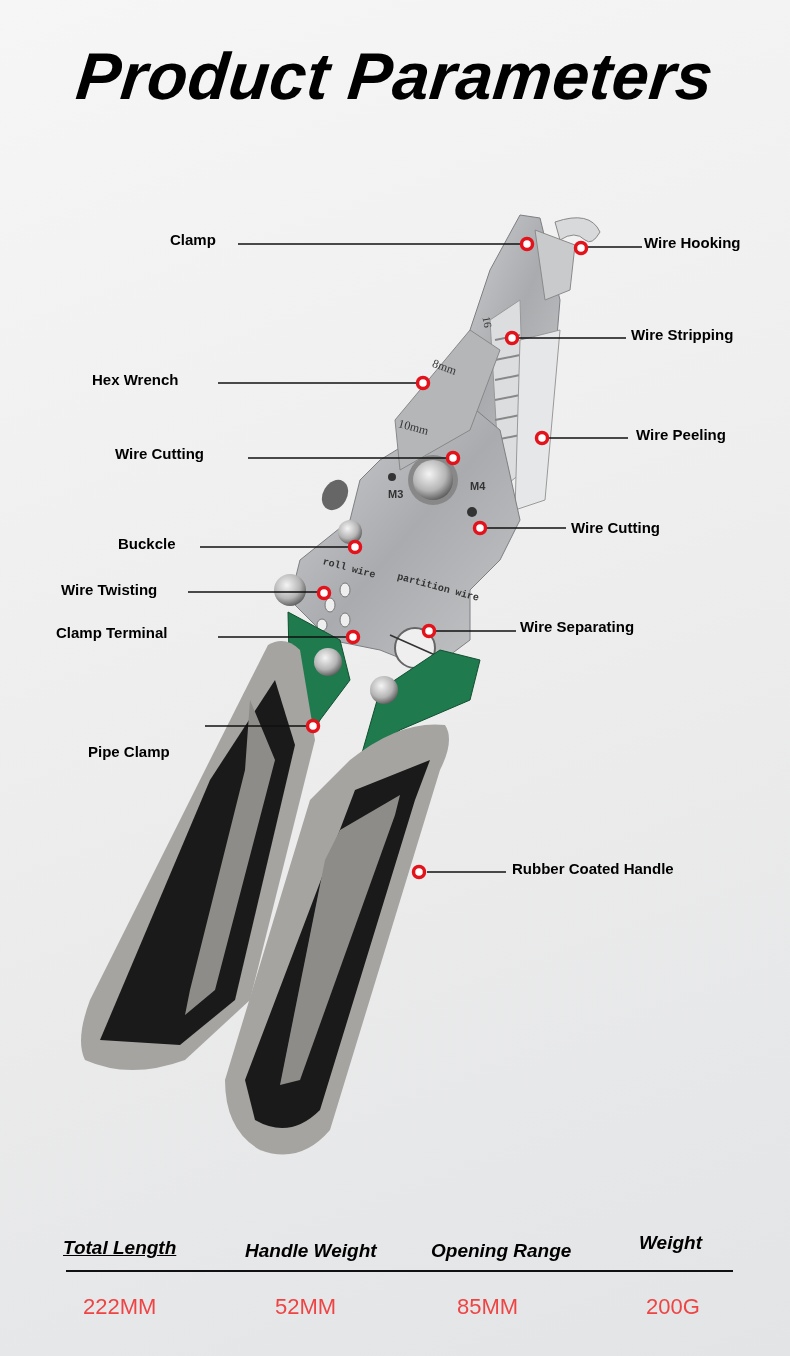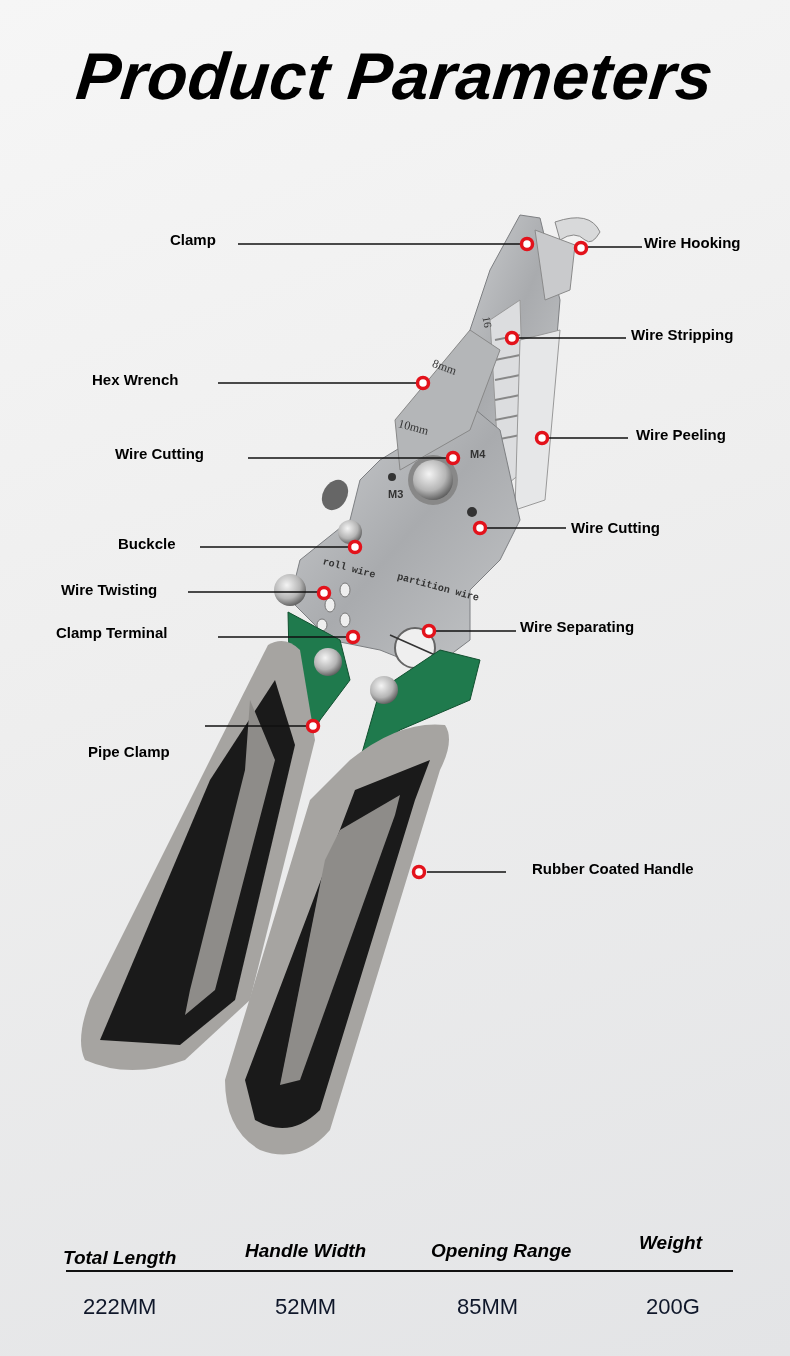--- a/index.html
+++ b/index.html
@@ -6,21 +6,21 @@
   body{width:790px;height:1356px;position:relative;overflow:hidden;
     background:linear-gradient(160deg,#f6f6f6 0%,#eeeeee 45%,#e3e4e6 100%);
     font-family:"Liberation Sans",sans-serif;color:#000;}
   .title{position:absolute;left:0;top:38px;width:790px;text-align:center;
     font-size:66px;font-weight:bold;font-style:italic;letter-spacing:0.5px;
     transform:skewX(-6deg);}
   .art{position:absolute;left:0;top:0;width:790px;height:1356px;}
   .label{position:absolute;font-size:15px;font-weight:bold;white-space:nowrap;}
   .specs{position:absolute;left:0;top:1230px;width:790px;}
   .spec-head{position:absolute;font-size:19px;font-weight:bold;font-style:italic;white-space:nowrap;}
-  .spec-val{position:absolute;font-size:22px;color:#0f172a;white-space:nowrap;}
+  .spec-val{position:absolute;font-size:22px;color:#ef4444;white-space:nowrap;}
   .spec-line{position:absolute;left:66px;top:40px;width:667px;height:1.5px;background:#111;}
 </style>
 </head>
 <body>
 
 <div class="title">Product Parameters</div>
 
 <svg class="art" viewBox="0 0 790 1356" xmlns="http://www.w3.org/2000/svg">
   <defs>
     <linearGradient id="steel" x1="0" y1="0" x2="1" y2="1">
@@ -85,21 +85,21 @@
   <path d="M350 760 Q400 720 445 725 Q455 740 440 770 L330 1130 Q300 1165 260 1150 Q225 1130 225 1080 L310 800 Z" fill="#a6a4a1"></path>
   <path d="M355 790 L430 760 L415 800 L320 1110 Q290 1140 255 1120 L245 1080 Z" fill="#1a1a1a"></path>
   <path d="M340 830 L400 795 L395 815 L300 1080 L280 1085 L325 860 Z" fill="#8e8c89"></path>
 </svg>
 
 <div>
   <span style="position:absolute;left:482px;top:316px;font:11px 'Liberation Serif',serif;color:#333;transform:rotate(80deg);">16</span>
   <span style="position:absolute;left:432px;top:360px;font:12px 'Liberation Serif',serif;color:#333;transform:rotate(20deg);">8mm</span>
   <span style="position:absolute;left:398px;top:420px;font:12px 'Liberation Serif',serif;color:#333;transform:rotate(15deg);">10mm</span>
   <span style="position:absolute;left:388px;top:488px;font:bold 11px 'Liberation Sans',sans-serif;color:#333;">M3</span>
-  <span style="position:absolute;left:470px;top:448px;font:bold 11px 'Liberation Sans',sans-serif;color:#333;">M4</span>
+  <span style="position:absolute;left:470px;top:480px;font:bold 11px 'Liberation Sans',sans-serif;color:#333;">M4</span>
   <span style="position:absolute;left:322px;top:563px;font:bold 10px 'Liberation Mono',monospace;color:#333;transform:rotate(15deg);">roll wire</span>
   <span style="position:absolute;left:396px;top:582px;font:bold 10px 'Liberation Mono',monospace;color:#333;transform:rotate(15deg);">partition wire</span>
 </div>
 
 <svg class="art" viewBox="0 0 790 1356" xmlns="http://www.w3.org/2000/svg">
   <g stroke="#111" stroke-width="1.3" fill="none">
     <line x1="238" y1="244" x2="520" y2="244"></line>
     <line x1="588" y1="247" x2="642" y2="247"></line>
     <line x1="518" y1="338" x2="626" y2="338"></line>
     <line x1="218" y1="383" x2="418" y2="383"></line>
@@ -135,25 +135,25 @@
 <div class="label" style="left:631px;top:326px;">Wire Stripping</div>
 <div class="label" style="left:92px;top:371px;">Hex Wrench</div>
 <div class="label" style="left:636px;top:426px;">Wire Peeling</div>
 <div class="label" style="left:115px;top:445px;">Wire Cutting</div>
 <div class="label" style="left:571px;top:519px;">Wire Cutting</div>
 <div class="label" style="left:118px;top:535px;">Buckcle</div>
 <div class="label" style="left:42px;top:581px;margin-left:19px;">Wire Twisting</div>
 <div class="label" style="left:56px;top:624px;">Clamp Terminal</div>
 <div class="label" style="left:520px;top:618px;">Wire Separating</div>
 <div class="label" style="left:88px;top:715px;margin-top:28px;">Pipe Clamp</div>
-<div class="label" style="left:512px;top:860px;margin-left:20px;">Rubber Coated Handle</div>
+<div class="label" style="left:512px;top:860px;">Rubber Coated Handle</div>
 
 <div class="specs">
-  <div class="spec-head" style="left:63px;top:17px;">Total Length</div>
-  <div class="spec-head" style="left:245px;top:10px;">Handle Width</div>
+  <div class="spec-head" style="left:63px;top:7px;text-decoration:underline;">Total Length</div>
+  <div class="spec-head" style="left:245px;top:10px;">Handle Weight</div>
   <div class="spec-head" style="left:431px;top:10px;">Opening Range</div>
   <div class="spec-head" style="left:639px;top:2px;">Weight</div>
   <div class="spec-line"></div>
   <div class="spec-val" style="left:83px;top:64px;">222MM</div>
   <div class="spec-val" style="left:275px;top:64px;">52MM</div>
   <div class="spec-val" style="left:457px;top:64px;">85MM</div>
   <div class="spec-val" style="left:646px;top:64px;">200G</div>
 </div>
 
 </body></html>

